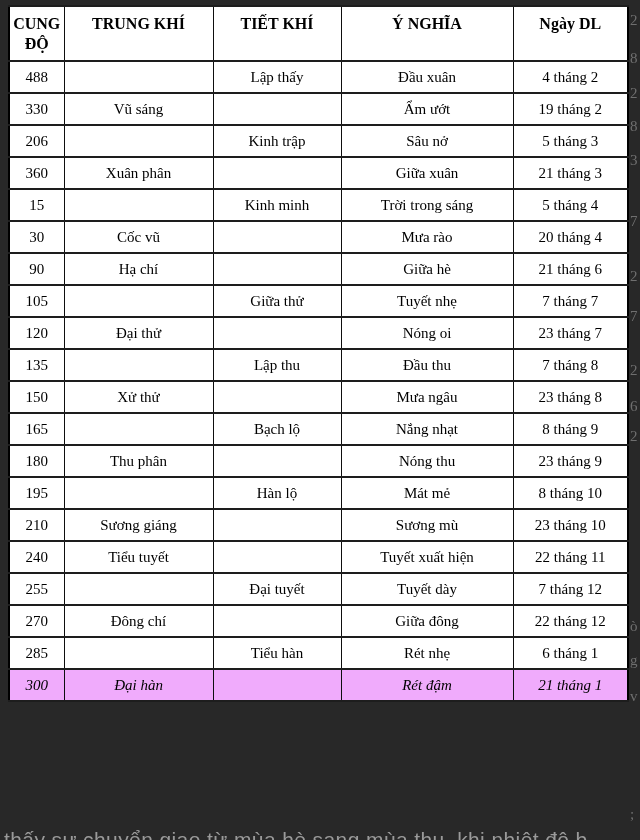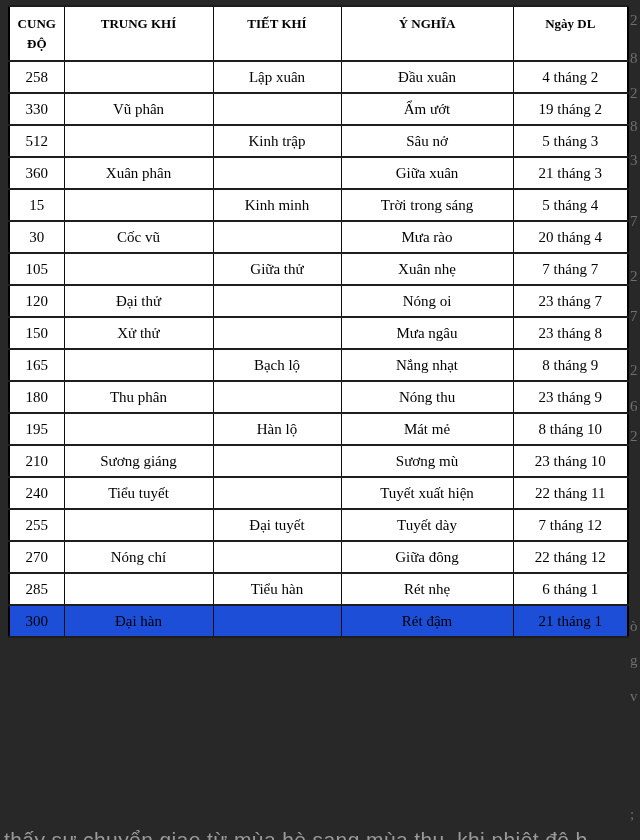--- a/index.html
+++ b/index.html
@@ -30,31 +30,31 @@
     text-align: center;
     overflow: hidden;
     padding: 0;
     color: #000000;
   }
   th {
     height: 46px;
     vertical-align: top;
     padding-top: 7px;
     font-weight: bold;
-    font-size: 13px;
+    font-size: 16px;
     line-height: 20px;
     white-space: normal;
   }
   td {
     height: 30px;
     font-size: 15px;
     vertical-align: middle;
     white-space: nowrap;
   }
-  tr.highlight td { background: #1d4ed8; }
+  tr.highlight td { background: #f0abfc; font-style: italic; }
   .bottom-text {
     position: absolute;
     left: 4px;
     top: 828px;
     width: 700px;
     white-space: nowrap;
     font-family: "Liberation Sans", sans-serif;
     font-size: 21px;
     letter-spacing: 0.4px;
     color: #9a9a9a;
@@ -85,35 +85,35 @@
         <tr>
           <th>CUNG ĐỘ</th>
           <th>TRUNG KHÍ</th>
           <th>TIẾT KHÍ</th>
           <th>Ý NGHĨA</th>
           <th>Ngày DL</th>
         </tr>
       </thead>
       <tbody>
         <tr>
-          <td>258</td>
-          <td></td>
-          <td>Lập xuân</td>
+          <td>488</td>
+          <td></td>
+          <td>Lập thấy</td>
           <td>Đầu xuân</td>
           <td>4 tháng 2</td>
         </tr>
         <tr>
           <td>330</td>
-          <td>Vũ phân</td>
+          <td>Vũ sáng</td>
           <td></td>
           <td>Ẩm ướt</td>
           <td>19 tháng 2</td>
         </tr>
         <tr>
-          <td>512</td>
+          <td>206</td>
           <td></td>
           <td>Kinh trập</td>
           <td>Sâu nở</td>
           <td>5 tháng 3</td>
         </tr>
         <tr>
           <td>360</td>
           <td>Xuân phân</td>
           <td></td>
           <td>Giữa xuân</td>
@@ -127,32 +127,46 @@
           <td>5 tháng 4</td>
         </tr>
         <tr>
           <td>30</td>
           <td>Cốc vũ</td>
           <td></td>
           <td>Mưa rào</td>
           <td>20 tháng 4</td>
         </tr>
         <tr>
+          <td>90</td>
+          <td>Hạ chí</td>
+          <td></td>
+          <td>Giữa hè</td>
+          <td>21 tháng 6</td>
+        </tr>
+        <tr>
           <td>105</td>
           <td></td>
           <td>Giữa thử</td>
-          <td>Xuân nhẹ</td>
+          <td>Tuyết nhẹ</td>
           <td>7 tháng 7</td>
         </tr>
         <tr>
           <td>120</td>
           <td>Đại thử</td>
           <td></td>
           <td>Nóng oi</td>
           <td>23 tháng 7</td>
+        </tr>
+        <tr>
+          <td>135</td>
+          <td></td>
+          <td>Lập thu</td>
+          <td>Đầu thu</td>
+          <td>7 tháng 8</td>
         </tr>
         <tr>
           <td>150</td>
           <td>Xử thử</td>
           <td></td>
           <td>Mưa ngâu</td>
           <td>23 tháng 8</td>
         </tr>
         <tr>
           <td>165</td>
@@ -191,21 +205,21 @@
         </tr>
         <tr>
           <td>255</td>
           <td></td>
           <td>Đại tuyết</td>
           <td>Tuyết dày</td>
           <td>7 tháng 12</td>
         </tr>
         <tr>
           <td>270</td>
-          <td>Nóng chí</td>
+          <td>Đông chí</td>
           <td></td>
           <td>Giữa đông</td>
           <td>22 tháng 12</td>
         </tr>
         <tr>
           <td>285</td>
           <td></td>
           <td>Tiểu hàn</td>
           <td>Rét nhẹ</td>
           <td>6 tháng 1</td>

